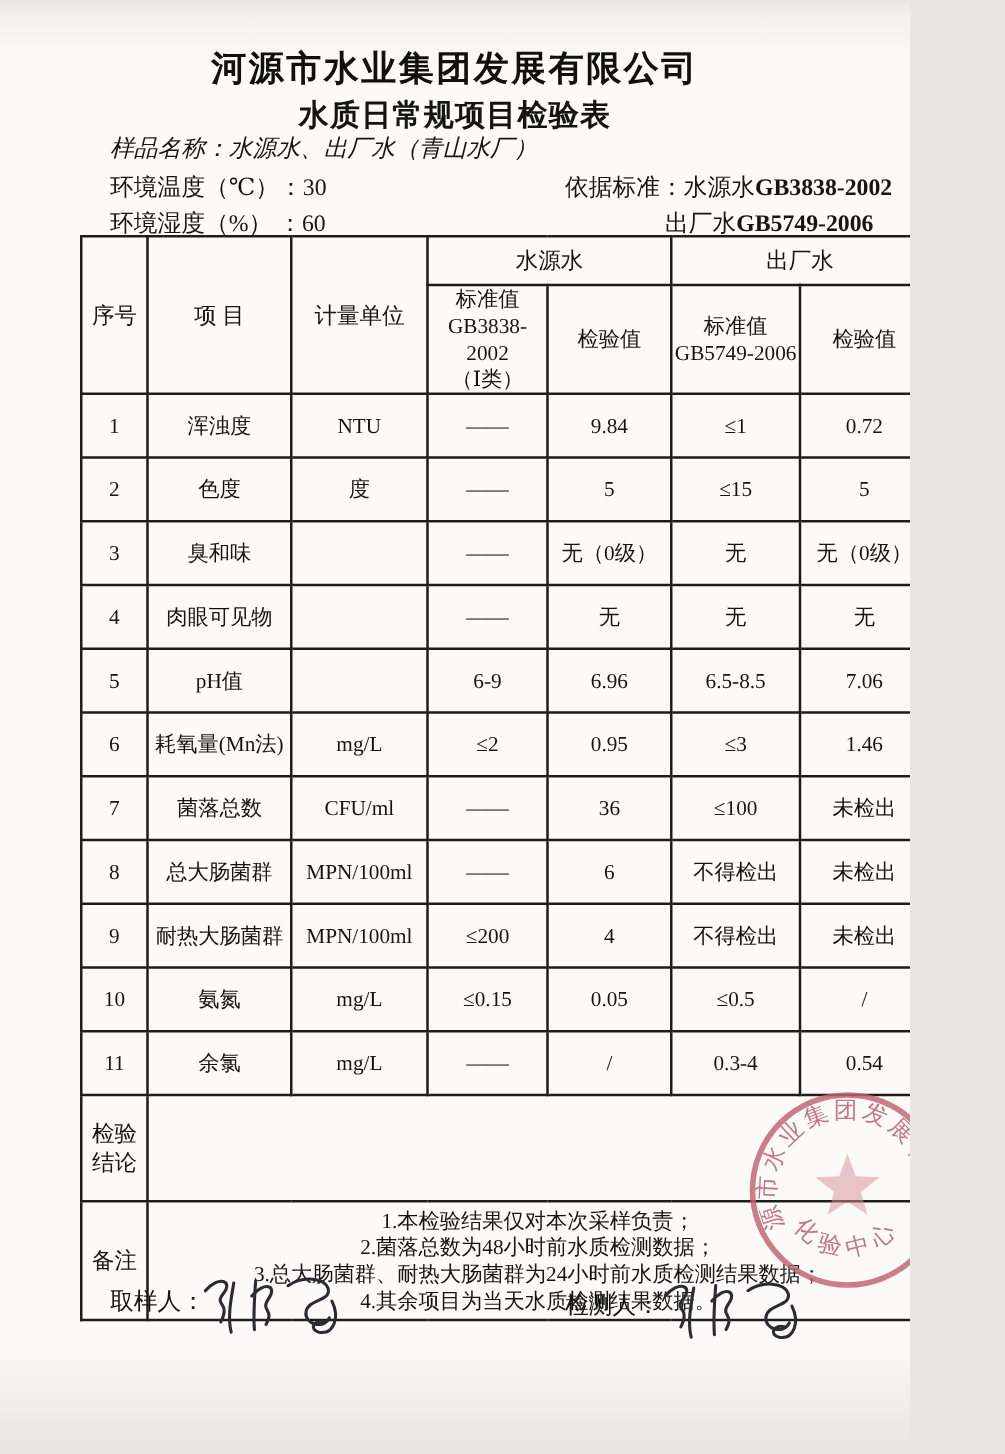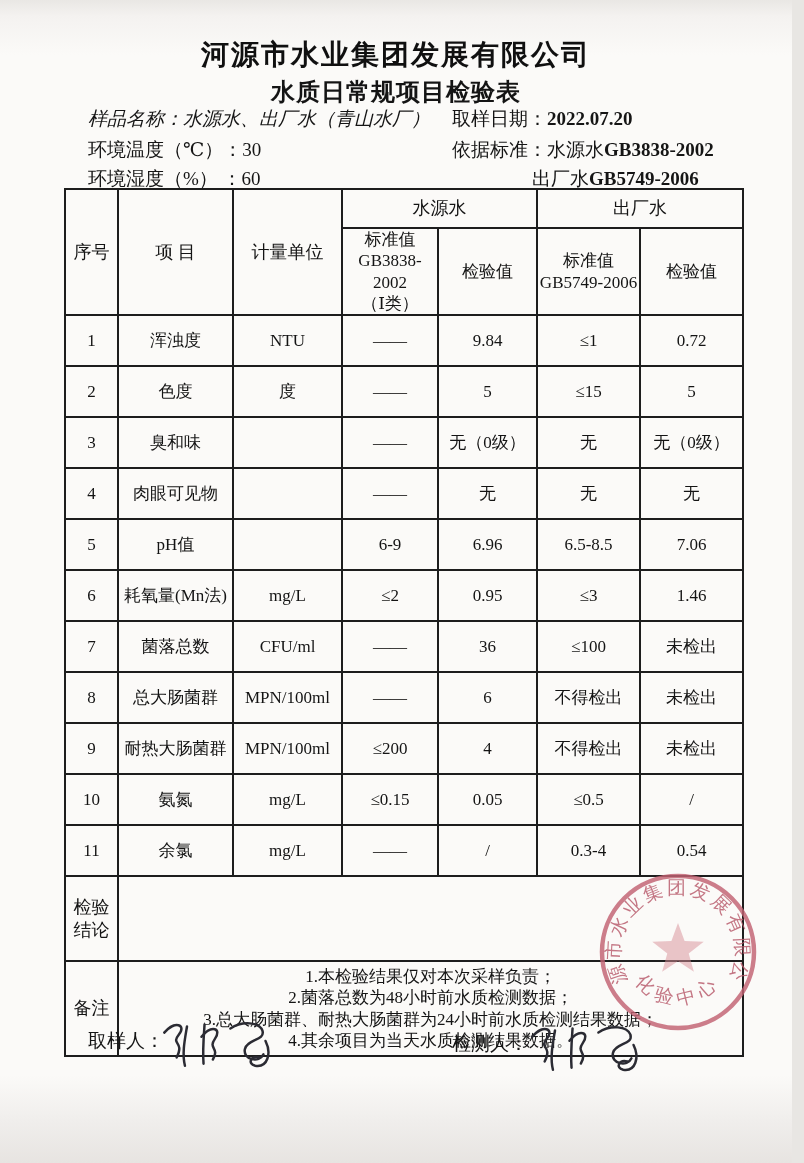--- a/index.html
+++ b/index.html
@@ -1,18 +1,18 @@
 <!DOCTYPE html>
 <html><head>
 <meta charset="utf-8">
 <style>
   html,body{margin:0;padding:0;}
   body{width:804px;height:1163px;background:#e8e6e3;}
   .page{
-    position:relative;width:792px;height:1163px;overflow:hidden;
+    position:relative;width:728px;height:1163px;overflow:hidden;
     background:
       linear-gradient(180deg,#e9e7e4 0px,#f4f2f0 16px,#fbfaf8 55px,#fbfaf8 1075px,#f0eeec 1120px,#e7e4e1 1163px);
     font-family:"Liberation Serif","DejaVu Serif",serif;
     color:#171717;
   }
   .doc-title{
     position:absolute;top:36px;left:0;width:100%;text-align:center;
     font-family:"Liberation Sans","DejaVu Sans",sans-serif;
     font-size:28px;font-weight:bold;letter-spacing:2px;color:#101010;
   }
@@ -62,21 +62,20 @@
 </style>
 </head>
 <body>
 
 <div class="page">
 
   <div class="doc-title">河源市水业集团发展有限公司</div>
   <div class="doc-subtitle">水质日常规项目检验表</div>
 
   <div class="info line1"><span>样品名称：</span><span>水源水、出厂水（青山水厂）</span></div>
-  <div class="info line1r"><span>取样日期：</span><span class="b">2022.07.20</span></div>
 
   <div class="info line2l"><span>环境温度（℃）：</span><span>30</span></div>
   <div class="info line2r"><span>依据标准：</span><span>水源水</span><span class="b">GB3838-2002</span></div>
 
   <div class="info line3l"><span>环境湿度（%） ：</span><span>60</span></div>
   <div class="info line3r"><span>出厂水</span><span class="b">GB5749-2006</span></div>
 
   <table class="grid">
     <colgroup>
       <col style="width:53px">

